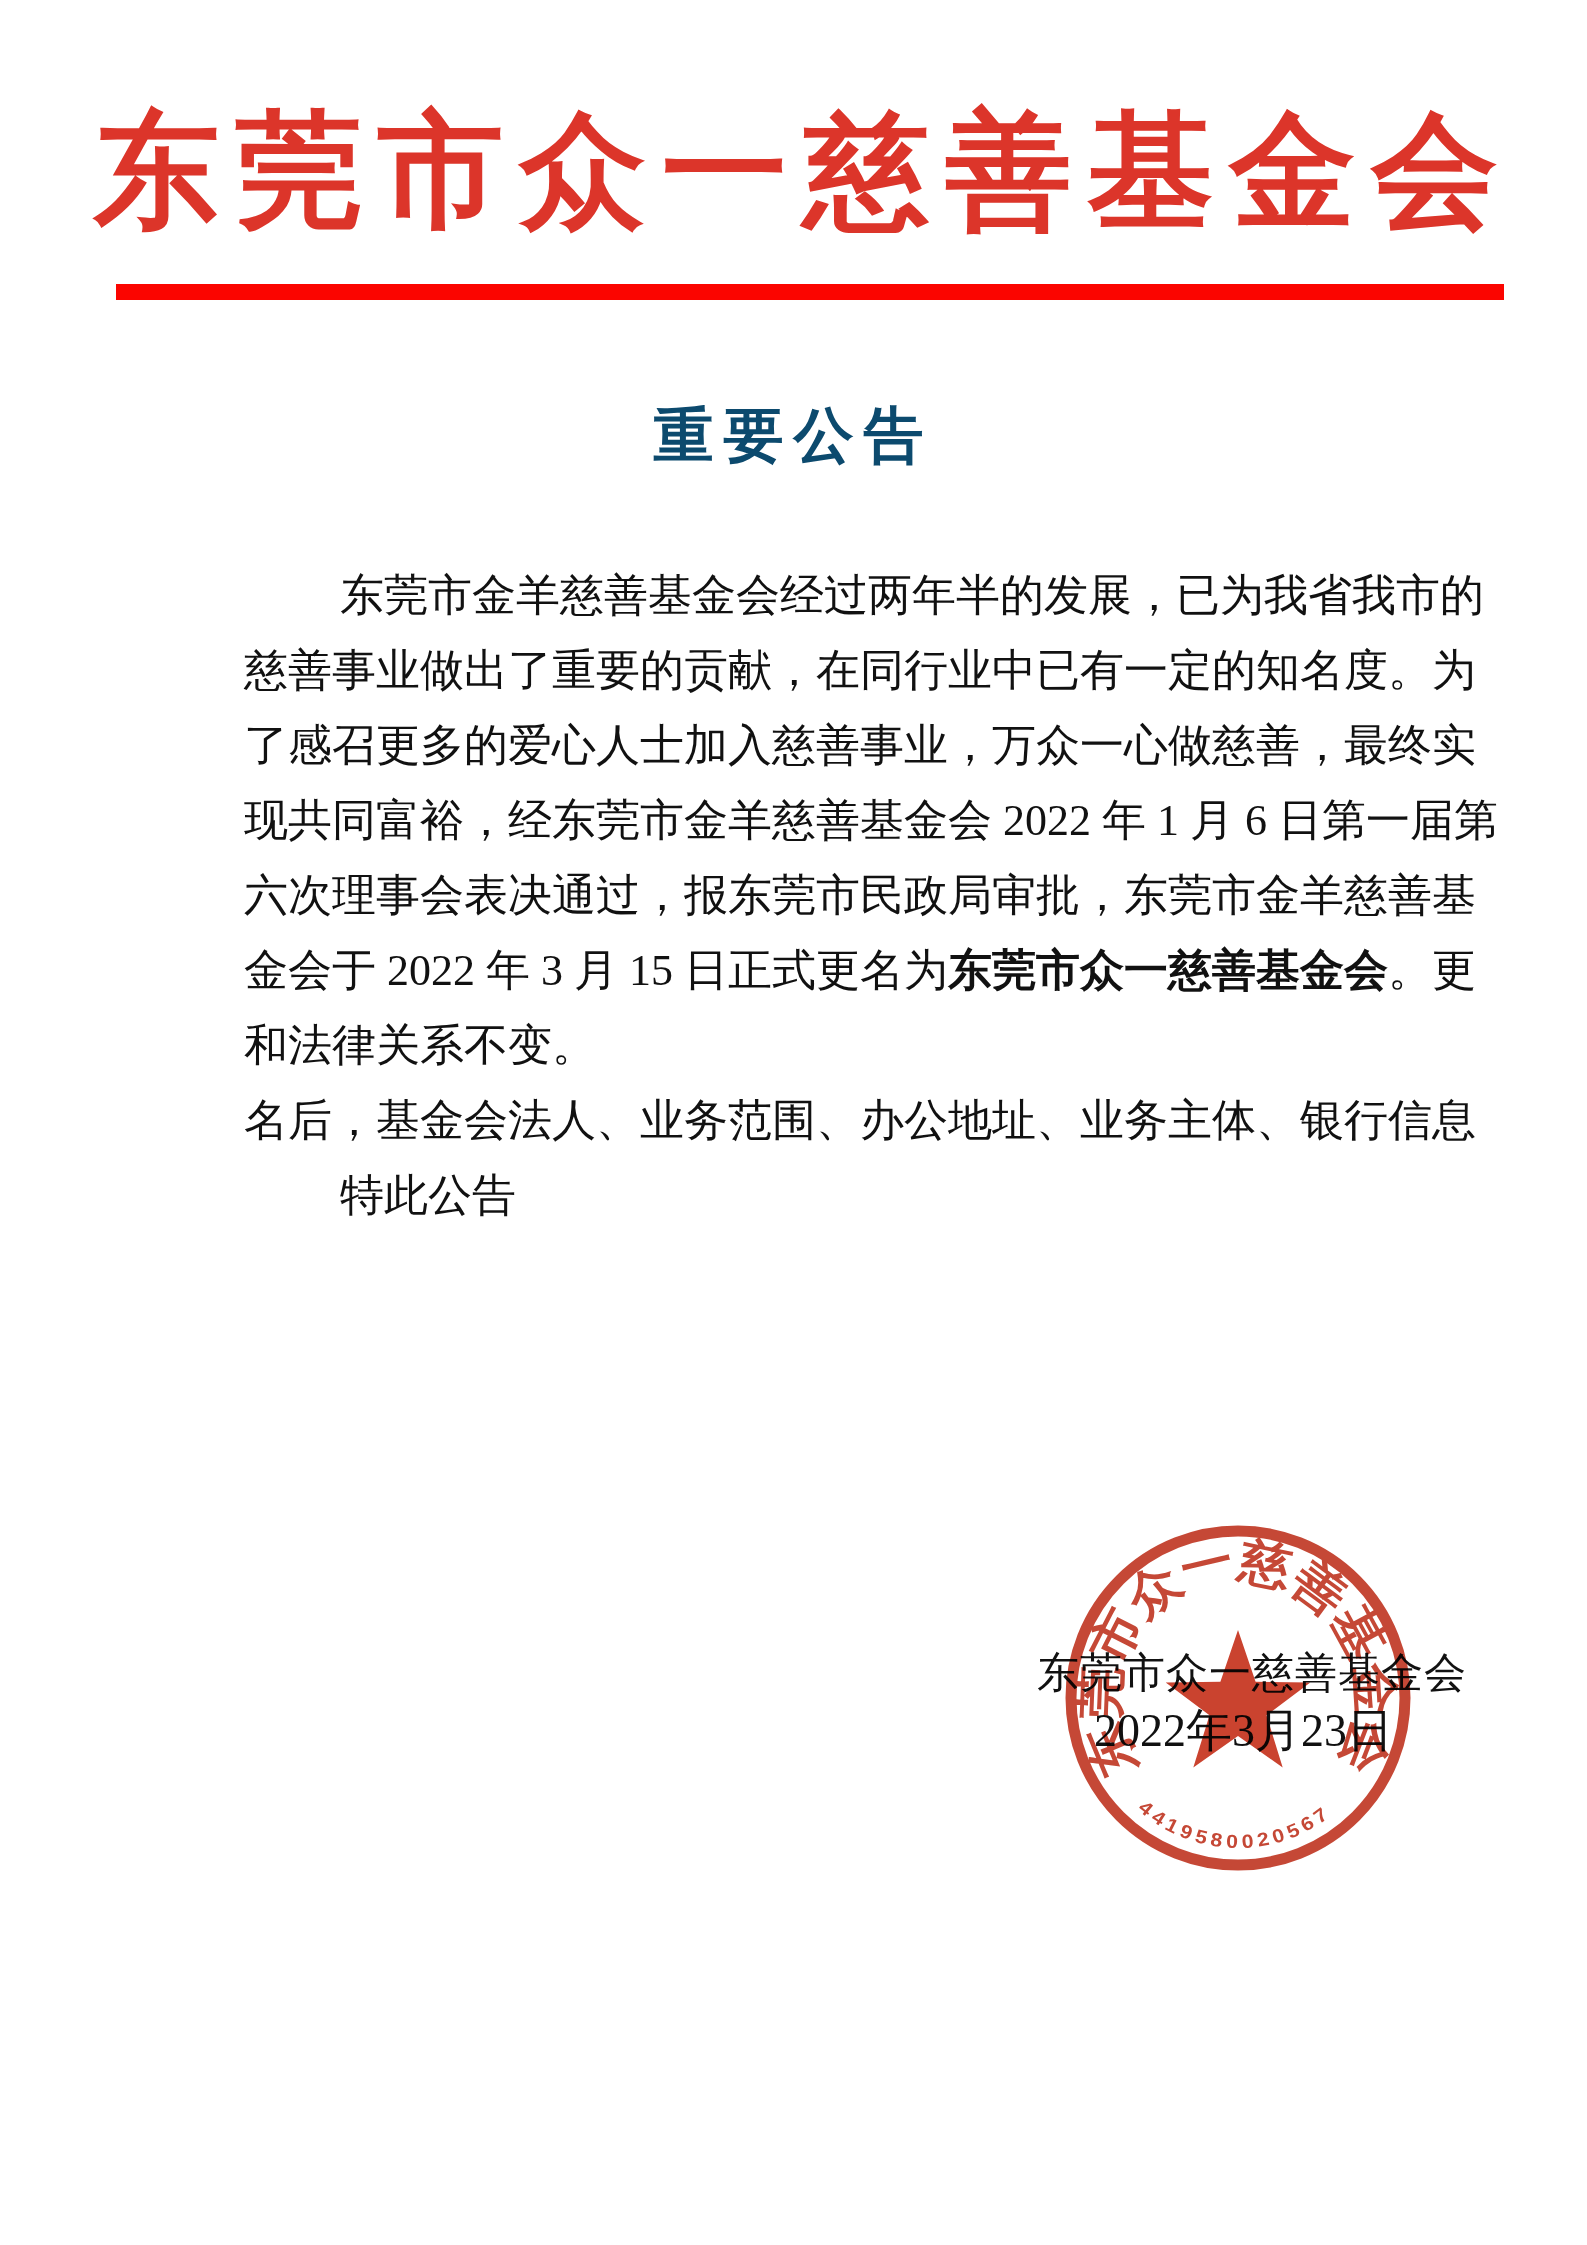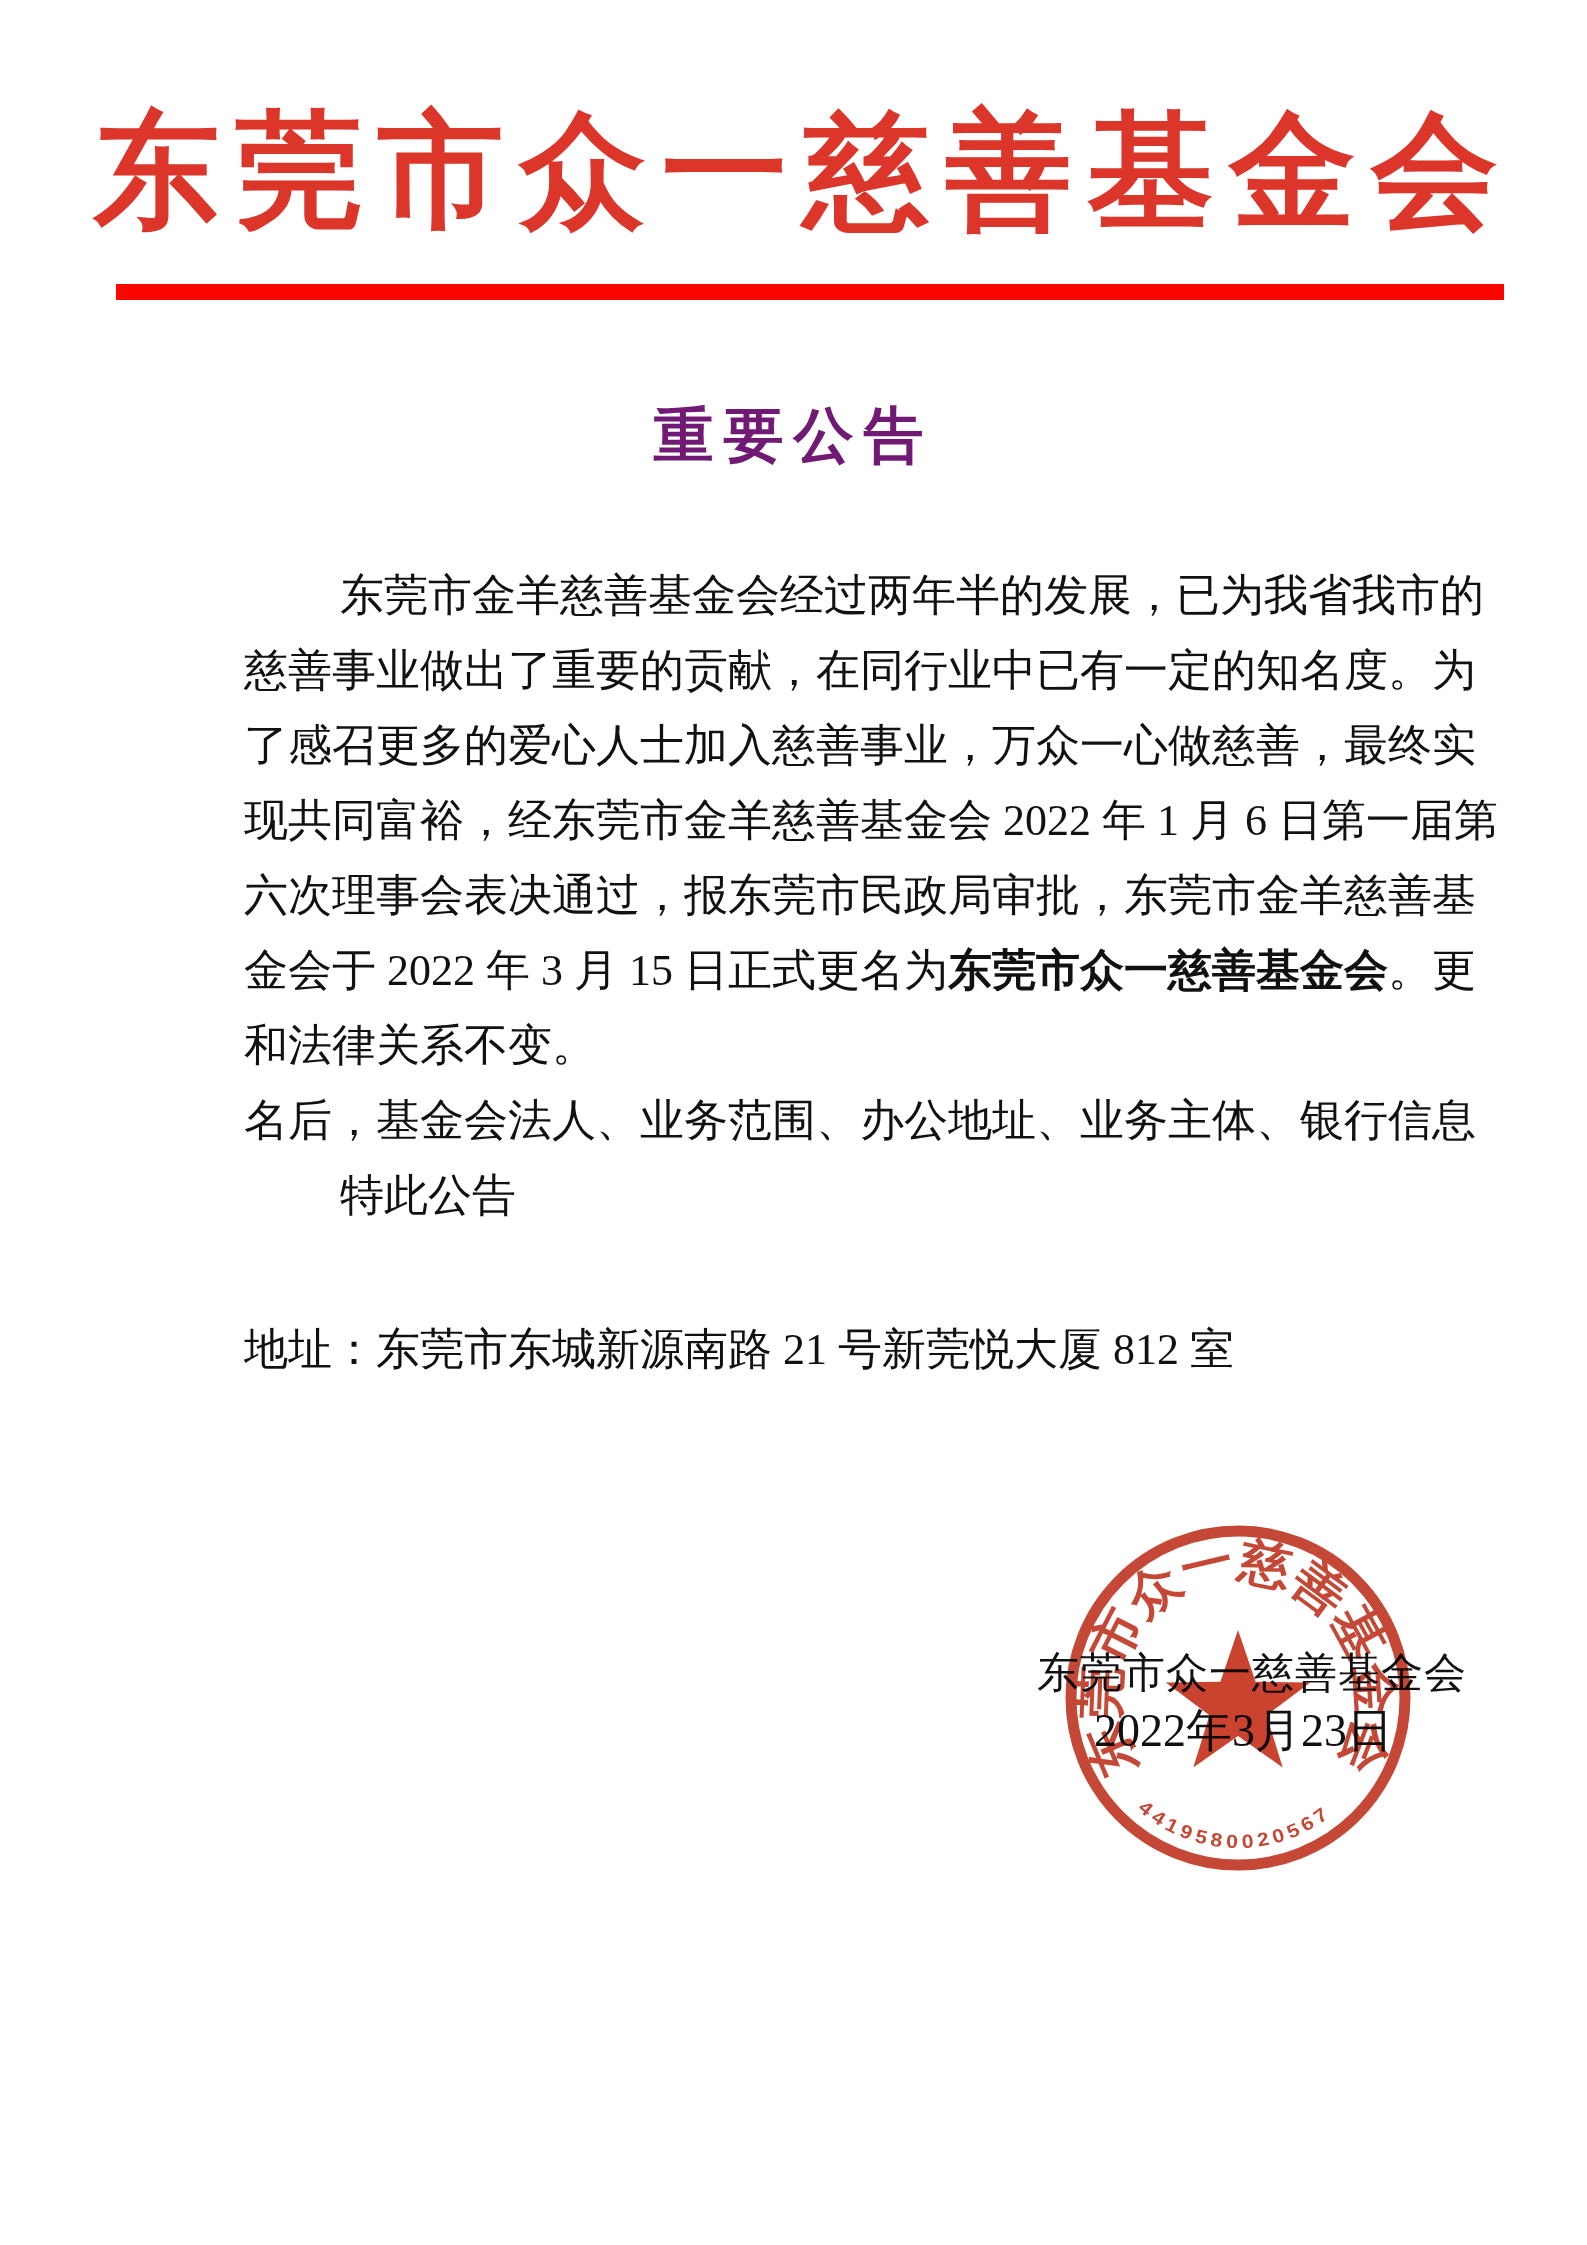--- a/index.html
+++ b/index.html
@@ -14,21 +14,21 @@
     font-family:"Liberation Serif","DejaVu Serif",serif;
     font-weight:bold;font-size:126px;line-height:1.15;
     letter-spacing:16px;padding-left:10px;
   }
   .red-bar{
     position:absolute;left:100px;top:284px;width:1388px;height:16px;
   }
   .notice-title{
     position:absolute;left:0;top:396px;width:100%;margin:0;
     text-align:center;font-size:60px;font-weight:900;letter-spacing:10px;
-    font-family:"Liberation Sans","DejaVu Sans",sans-serif;color:#701a75;
+    font-family:"Liberation Sans","DejaVu Sans",sans-serif;color:#0c4a6e;
     white-space:nowrap;
   }
   .body-text{
     position:absolute;left:228px;top:558px;width:1214px;
     font-size:44px;line-height:75px;
   }
   .body-text .line{white-space:nowrap;}
   .indent{text-indent:96px;}
   .body-text b{font-weight:bold;}
   .contact{
@@ -73,21 +73,20 @@
     <div class="line">了感召更多的爱心人士加入慈善事业，万众一心做慈善，最终实</div>
     <div class="line">现共同富裕，经东莞市金羊慈善基金会 2022 年 1 月 6 日第一届第</div>
     <div class="line">六次理事会表决通过，报东莞市民政局审批，东莞市金羊慈善基</div>
     <div class="line"><span>金会于 2022 年 3 月 15 日正式更名为</span><b>东莞市众一慈善基金会</b><span>。更</span></div>
     <div class="line">和法律关系不变。</div>
     <div class="line">名后，基金会法人、业务范围、办公地址、业务主体、银行信息</div>
     <div class="line indent">特此公告</div>
   </div>
 
   <div class="contact">
-    <div class="line">地址：东莞市东城新源南路 21 号新莞悦大厦 812 室</div>
   </div>
 
   <div class="sig-org">东莞市众一慈善基金会</div>
 
   <div class="sig-date">2022年3月23日</div>
 
   <div class="seal">
     <svg viewBox="0 0 350 350" xmlns="http://www.w3.org/2000/svg">
       <defs>
         <path id="ringPath" d="M 76.7 243.8 A 120 120 0 1 1 273.3 243.8" fill="none"></path>

